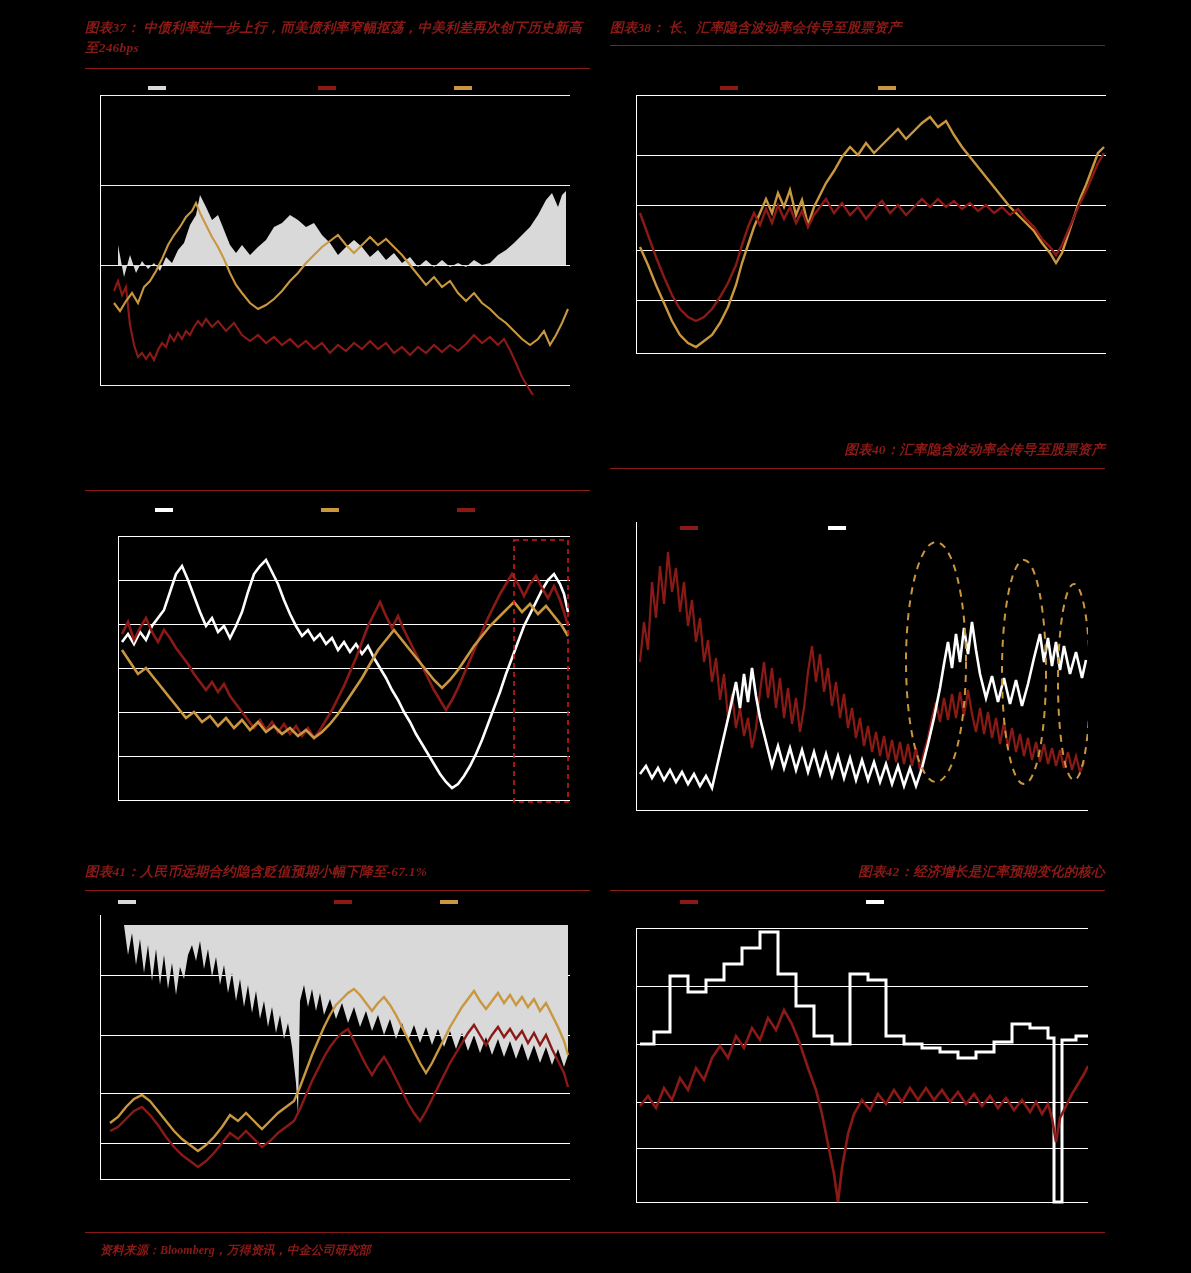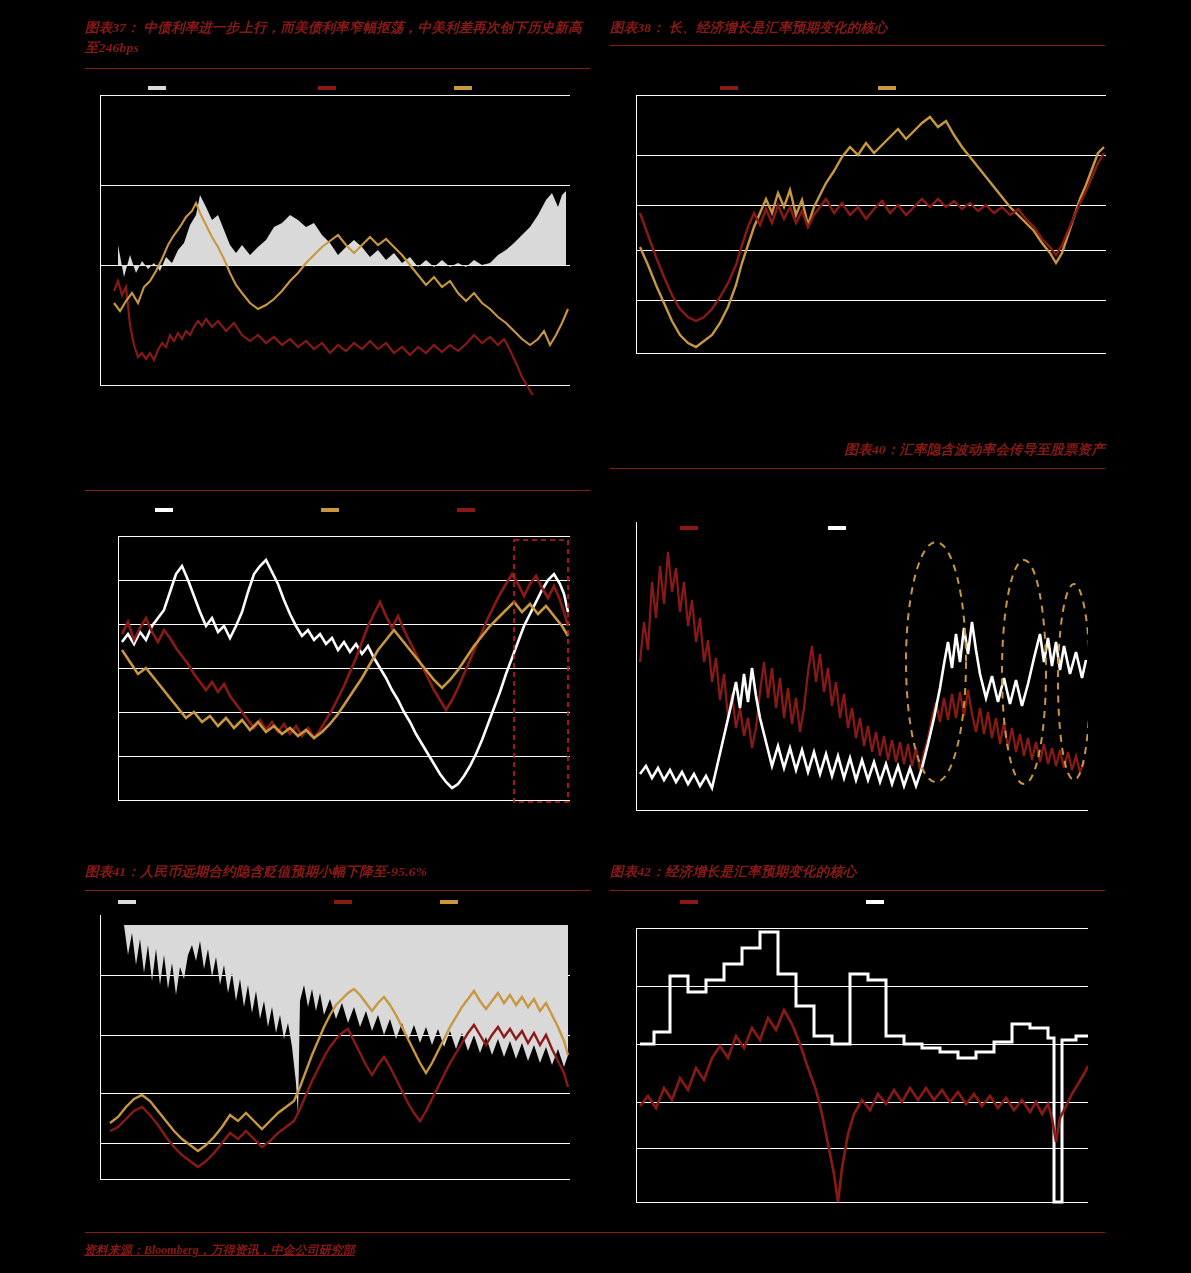--- a/index.html
+++ b/index.html
@@ -95,21 +95,21 @@
         L 150,208 L 158,214 L 166,210 L 174,204 L 182,196 L 190,186 L 198,178
         L 206,168 L 214,160 L 222,152 L 230,146 L 238,140 L 246,150 L 254,158
         L 262,150 L 270,142 L 278,150 L 286,144 L 294,152 L 302,160 L 310,170
         L 318,180 L 326,190 L 334,182 L 342,192 L 350,186 L 358,198 L 366,206
         L 374,198 L 382,208 L 390,214 L 398,222 L 406,228 L 414,236 L 422,244
         L 430,250 L 438,244 L 444,236 L 450,250 L 456,240 L 462,228 L 468,214"></path>
     </svg>
   </div>
 
   <div class="panel" style="left:610px;top:18px;width:495px;">
-    <div class="title">图表38：  长、经济增长是汇率预期变化的核心</div>
+    <div class="title">图表38：  长、汇率隐含波动率会传导至股票资产</div>
   </div>
   <div class="rule" style="left:610px;top:45px;width:495px;"></div>
 
   <div class="legend" style="left:720px;top:86px;width:300px;">
     <span class="sw sw-red"></span>
     <span class="sw sw-gold" style="margin-left:140px;"></span>
   </div>
 
   <div class="plot" style="left:636px;top:95px;width:470px;height:270px;">
     <svg width="470" height="270" viewBox="0 0 470 270">
@@ -255,21 +255,21 @@
         L 404,112 L 408,140 L 412,116 L 416,144 L 420,120 L 424,148 L 428,124
         L 434,152 L 440,130 L 446,156 L 450,138"></path>
 
       <ellipse cx="300" cy="140" rx="30" ry="120" fill="none" stroke="#c9973f" stroke-width="2" stroke-dasharray="7,6"></ellipse>
       <ellipse cx="388" cy="150" rx="22" ry="112" fill="none" stroke="#c9973f" stroke-width="2" stroke-dasharray="7,6"></ellipse>
       <ellipse cx="438" cy="160" rx="16" ry="98" fill="none" stroke="#c9973f" stroke-width="2" stroke-dasharray="7,6"></ellipse>
     </svg>
   </div>
 
   <div class="panel" style="left:85px;top:862px;width:505px;">
-    <div class="title">图表41：人民币远期合约隐含贬值预期小幅下降至-95.6%</div>
+    <div class="title">图表41：人民币远期合约隐含贬值预期小幅下降至-67.1%</div>
   </div>
   <div class="rule" style="left:85px;top:890px;width:505px;"></div>
 
   <div class="legend" style="left:118px;top:900px;width:420px;">
     <span class="sw sw-grey"></span>
     <span class="sw sw-red" style="margin-left:198px;"></span>
     <span class="sw sw-gold" style="margin-left:88px;"></span>
   </div>
 
   <div class="plot" style="left:100px;top:915px;width:470px;height:275px;">
@@ -318,21 +318,21 @@
         L 178,218 L 186,212 L 194,206 L 200,194 L 206,180 L 212,166 L 218,154
         L 224,142 L 230,132 L 236,124 L 242,118 L 248,114 L 254,126 L 260,138
         L 266,150 L 272,160 L 278,150 L 284,142 L 290,152 L 296,164 L 302,176
         L 308,188 L 314,198 L 320,206 L 326,196 L 332,184 L 338,172 L 344,160
         L 350,148 L 356,138 L 362,128 L 368,118 L 374,110 L 380,120 L 386,130
         L 392,120 L 398,112 L 404,122 L 410,114 L 416,124 L 422,116 L 428,128
         L 434,118 L 440,130 L 446,120 L 452,134 L 458,146 L 464,158 L 468,172"></path>
     </svg>
   </div>
 
-  <div class="panel" style="left:610px;top:862px;width:495px;">
+  <div class="panel" style="left:610px;top:862px;width:495px;text-align:right;">
     <div class="title">图表42：经济增长是汇率预期变化的核心</div>
   </div>
   <div class="rule" style="left:610px;top:890px;width:495px;"></div>
 
   <div class="legend" style="left:680px;top:900px;width:300px;">
     <span class="sw sw-red"></span>
     <span class="sw sw-white" style="margin-left:168px;"></span>
   </div>
 
   <div class="plot" style="left:636px;top:918px;width:452px;height:290px;">
@@ -363,16 +363,16 @@
         L 116,110 L 124,122 L 132,100 L 140,112 L 148,92 L 156,106 L 164,126
         L 172,150 L 180,172 L 186,196 L 192,226 L 198,256 L 202,284 L 206,250
         L 212,216 L 218,196 L 226,182 L 234,192 L 242,176 L 250,186 L 258,172
         L 266,184 L 274,170 L 282,182 L 290,170 L 298,182 L 306,172 L 314,184
         L 322,174 L 330,186 L 338,176 L 346,188 L 354,178 L 362,190 L 370,180
         L 378,192 L 386,182 L 394,194 L 400,184 L 406,196 L 412,186 L 416,200
         L 420,224 L 424,200 L 430,188 L 436,176 L 442,166 L 448,156 L 452,148"></path>
     </svg>
   </div>
 
-  <div class="src" style="left:84px;top:1242px;text-decoration:underline;">资料来源：Bloomberg，万得资讯，中金公司研究部</div>
+  <div class="src" style="left:100px;top:1242px;">资料来源：Bloomberg，万得资讯，中金公司研究部</div>
   <div class="rule" style="left:85px;top:1232px;width:1020px;"></div>
 
 </div>
 
 </body></html>

